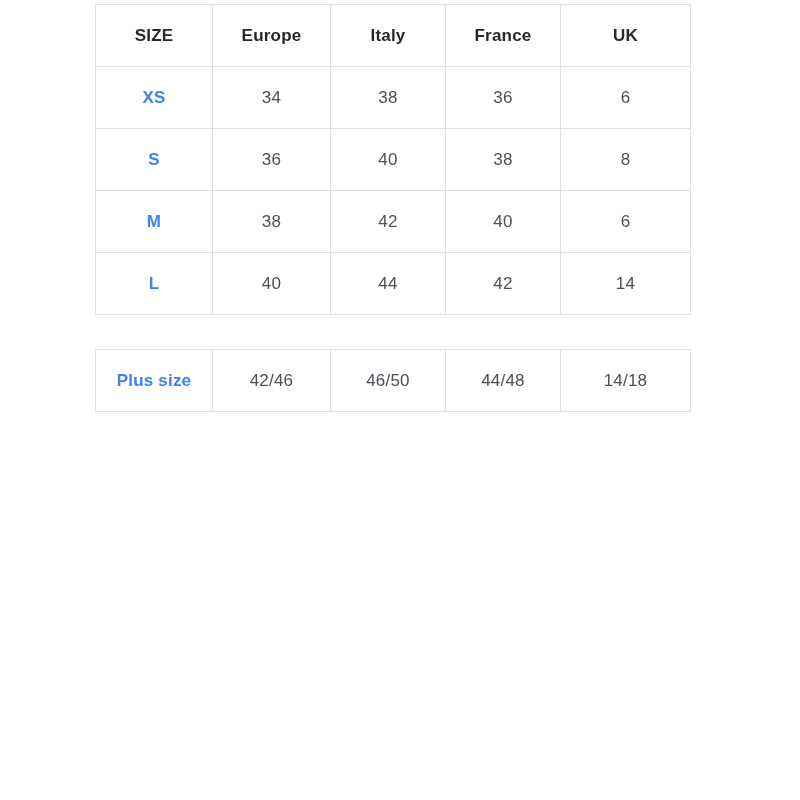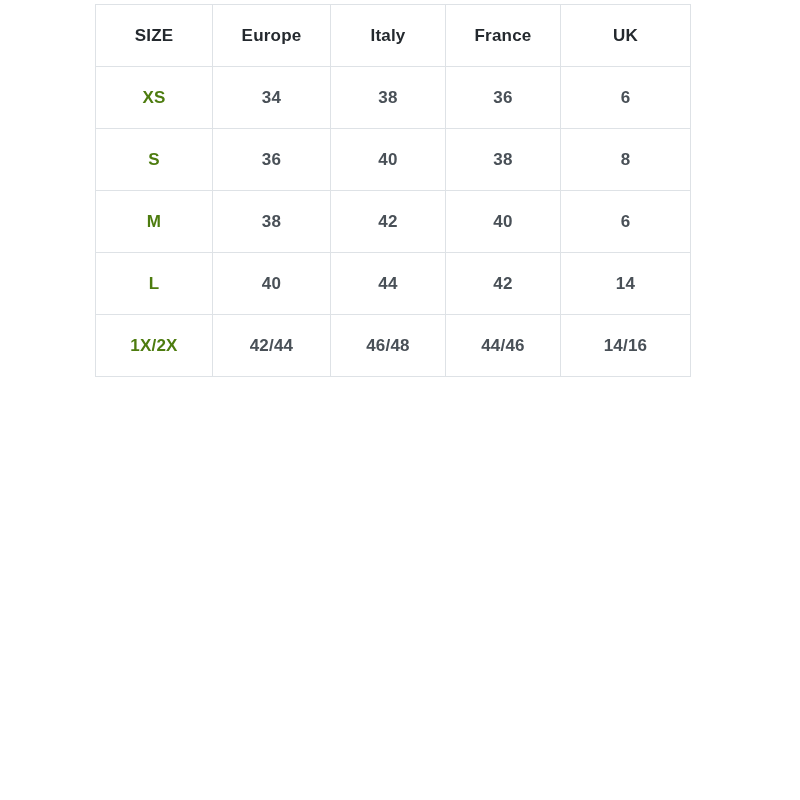--- a/index.html
+++ b/index.html
@@ -44,24 +44,24 @@
     font-size: 17px;
     letter-spacing: 0.2px;
     background: #ffffff;
   }
   table.size-table th {
     font-weight: bold;
     color: #24292e;
   }
   td.size-label {
     font-weight: bold;
-    color: #4d7c0f;
+    color: #3b82f6;
   }
   td.size-value {
-    font-weight: bold;
+    font-weight: normal;
     color: #495057;
   }
   .table-gap {
     height: 34px;
   }
   table.extra-table td {
     height: 61px;
   }
 </style>
 </head>
@@ -109,38 +109,38 @@
           <td class="size-value">40</td>
           <td class="size-value">6</td>
         </tr>
         <tr>
           <td class="size-label">L</td>
           <td class="size-value">40</td>
           <td class="size-value">44</td>
           <td class="size-value">42</td>
           <td class="size-value">14</td>
         </tr>
-        <tr>
-          <td class="size-label">1X/2X</td>
-          <td class="size-value">42/44</td>
-          <td class="size-value">46/48</td>
-          <td class="size-value">44/46</td>
-          <td class="size-value">14/16</td>
-        </tr>
       </tbody>
     </table>
 
     <div class="table-gap"></div>
 
     <table class="size-table extra-table">
       <colgroup>
         <col class="c0">
           <col class="c1">
           <col class="c2">
           <col class="c3">
           <col class="c4">
       </colgroup>
       <tbody>
+        <tr>
+          <td class="size-label">Plus size</td>
+          <td class="size-value">42/46</td>
+          <td class="size-value">46/50</td>
+          <td class="size-value">44/48</td>
+          <td class="size-value">14/18</td>
+        </tr>
       </tbody>
     </table>
 
   </div>
 </div>
 
 </body></html>

